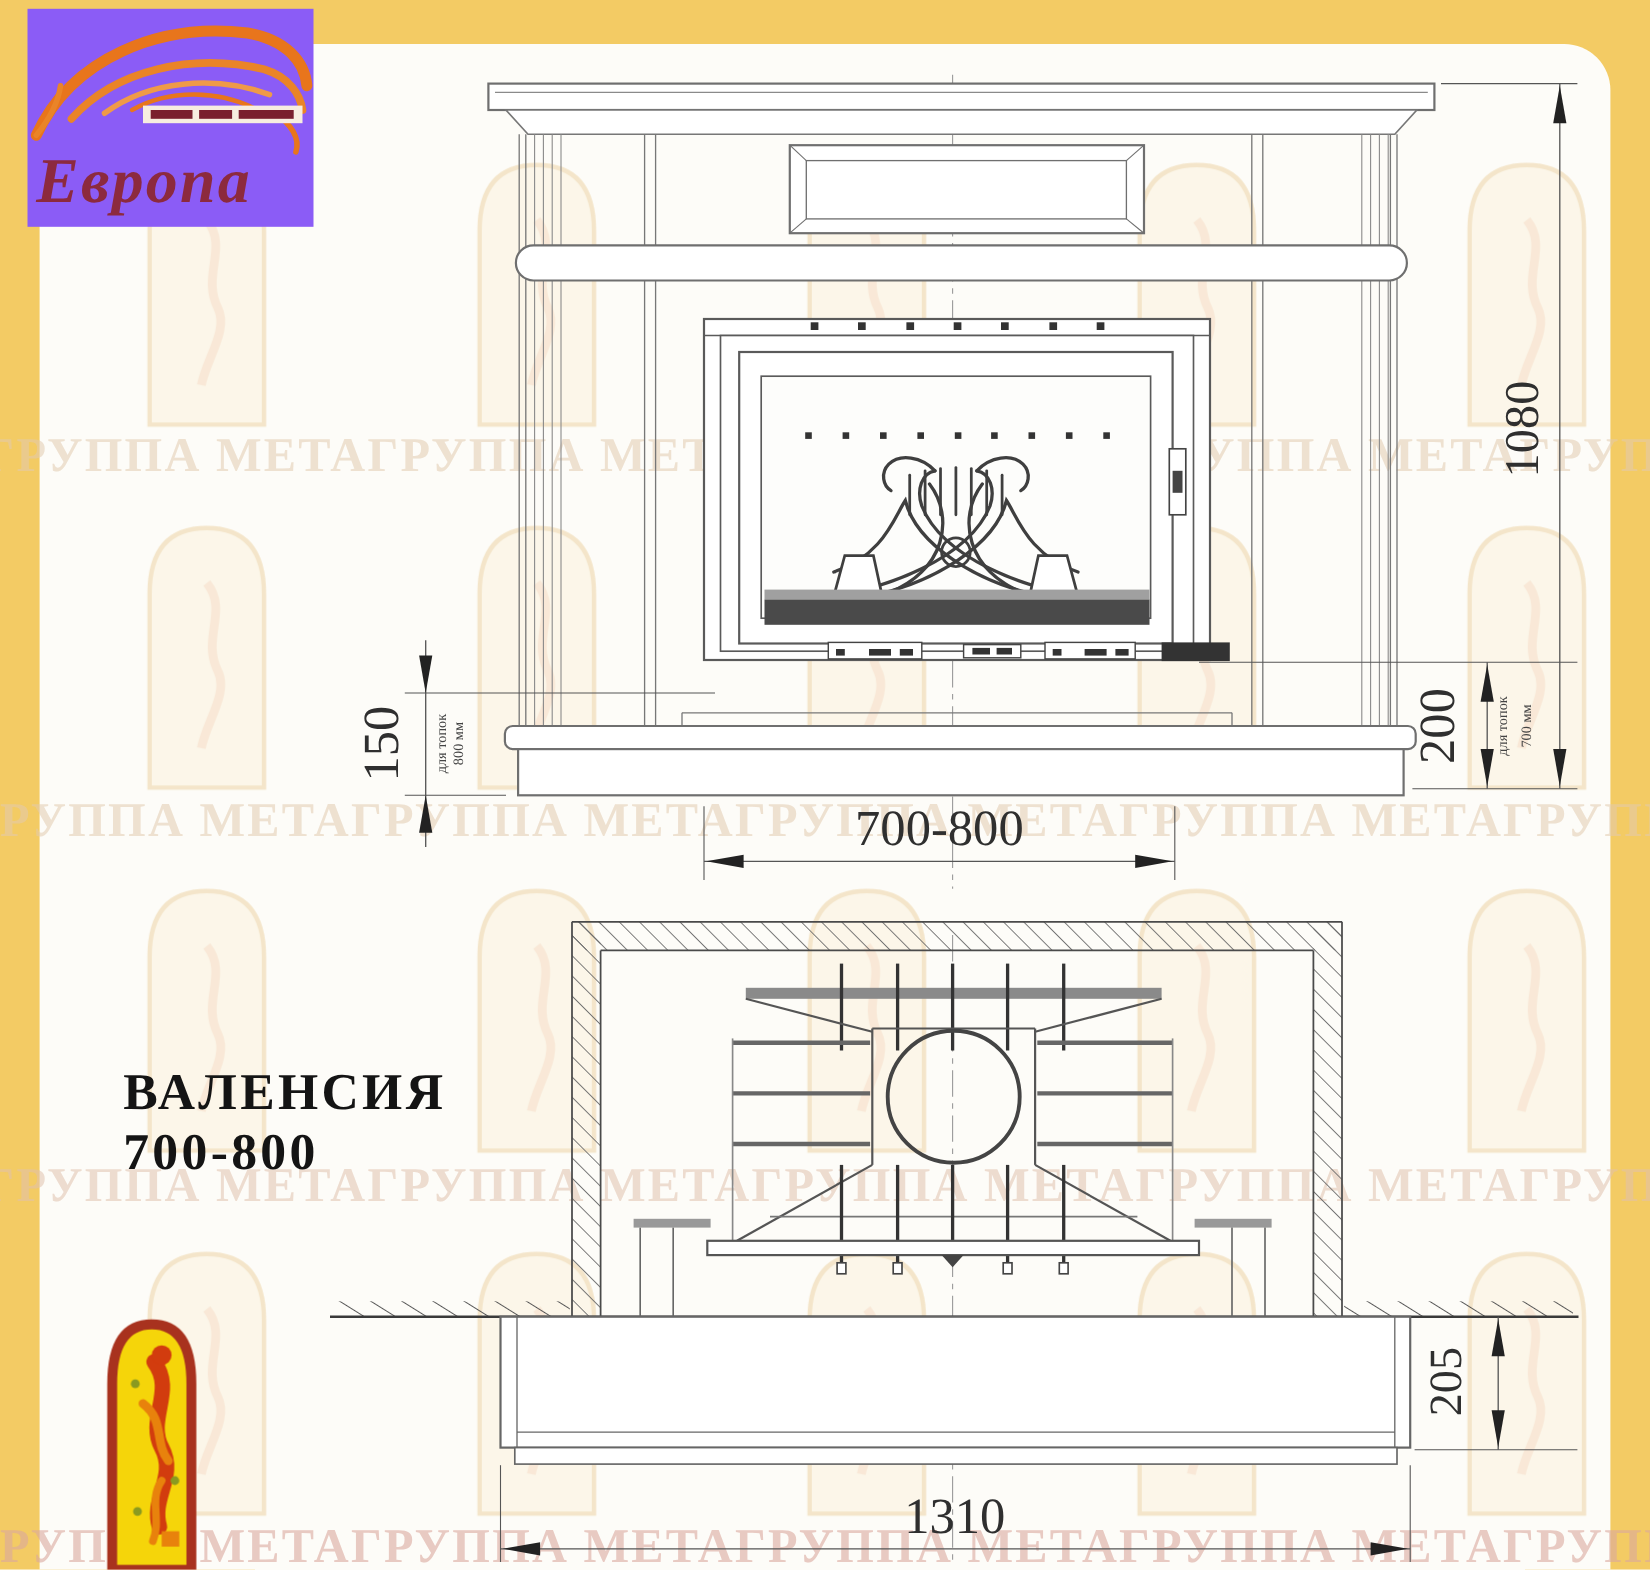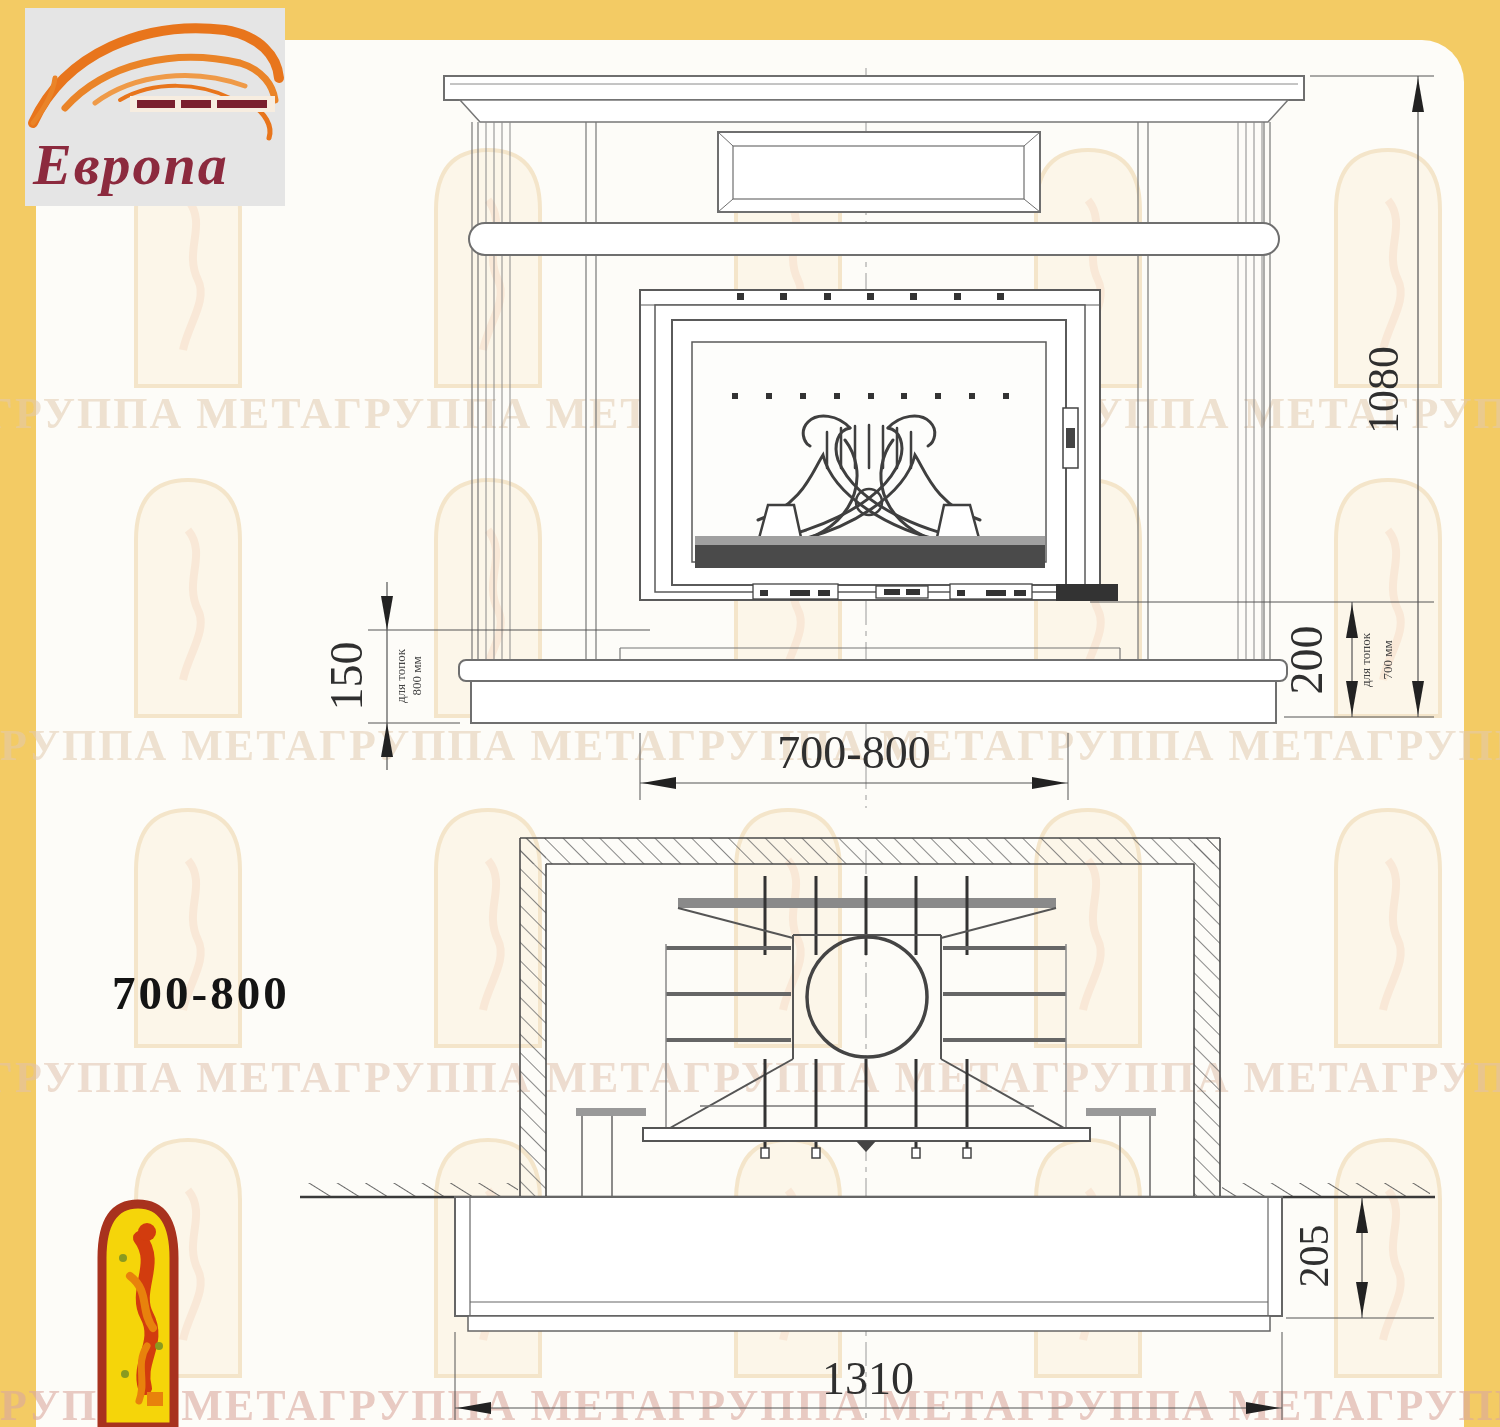--- a/index.html
+++ b/index.html
@@ -1,21 +1,21 @@
 <!DOCTYPE html>
 <html><head>
 <meta charset="utf-8">
 <style>
   html,body{margin:0;padding:0;}
   body{width:1500px;height:1427px;overflow:hidden;font-family:"Liberation Serif",serif;}
   .page{position:relative;width:1500px;height:1427px;background:#f3cb64;}
   .content{position:absolute;left:36px;top:40px;width:1428px;height:1387px;
            background:#fdfcf8;border-top-right-radius:42px;}
   .draw-layer{position:absolute;left:0;top:0;width:1500px;height:1427px;}
-  .logo{position:absolute;left:25px;top:8px;width:260px;height:198px;background:#e5e5e5;}
+  .logo{position:absolute;left:25px;top:8px;width:260px;height:198px;background:#8b5cf6;}
   .model-title{position:absolute;left:112px;top:966px;color:#141414;
                font-weight:bold;font-size:47px;letter-spacing:3px;line-height:1.18;}
   .emblem{position:absolute;left:95px;top:1196px;width:86px;height:231px;}
   svg text{font-family:"Liberation Serif",serif;}
 </style>
 </head>
 <body>
 
 <div class="page">
   <div class="content"></div>
@@ -356,20 +356,21 @@
         <rect x="105" y="88" width="145" height="16" fill="#f7ede0"></rect>
         <rect x="112" y="92" width="38" height="8" fill="#7a1f2e"></rect>
         <rect x="156" y="92" width="30" height="8" fill="#7a1f2e"></rect>
         <rect x="192" y="92" width="50" height="8" fill="#7a1f2e"></rect>
       </g>
       <text x="8" y="176" font-size="58" font-style="italic" font-weight="bold" letter-spacing="2" font-family="DejaVu Serif, serif" fill="#8c2a3e">Европа</text>
     </svg>
   </div>
 
   <div class="model-title">
+    <div>ВАЛЕНСИЯ</div>
     <div>700-800</div>
   </div>
 
   <div class="emblem">
     <svg viewBox="0 0 86 231" width="86" height="231">
       <path d="M7,231 L7,62 Q7,8 43,8 Q79,8 79,62 L79,231 Z" fill="#f5d50a" stroke="#a8321e" stroke-width="9"></path>
       <g fill="none" stroke-linecap="round">
         <path d="M45,42 C65,68 38,94 52,120 C66,146 42,166 50,192" stroke="#d23c0e" stroke-width="14"></path>
         <path d="M35,80 C55,95 45,115 58,132" stroke="#e8820c" stroke-width="8"></path>
         <path d="M52,150 C40,168 52,185 44,205" stroke="#e8820c" stroke-width="7"></path>

